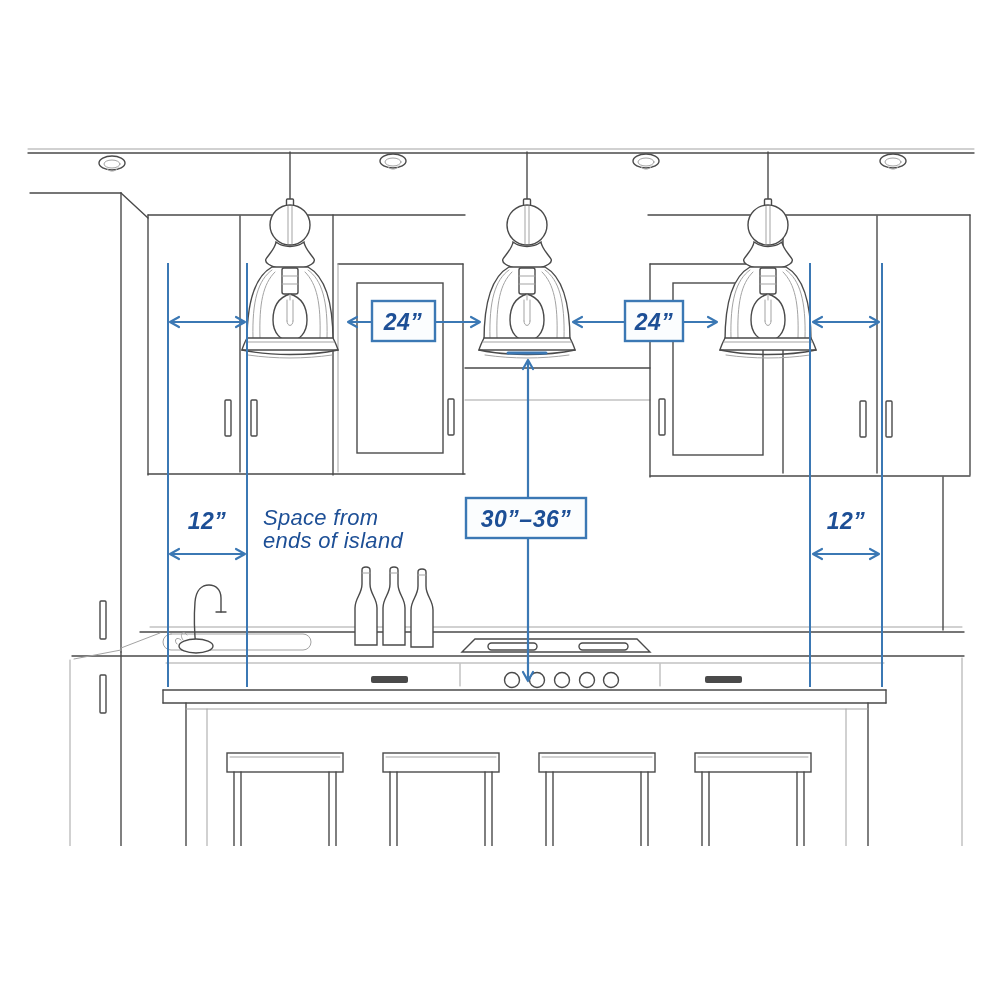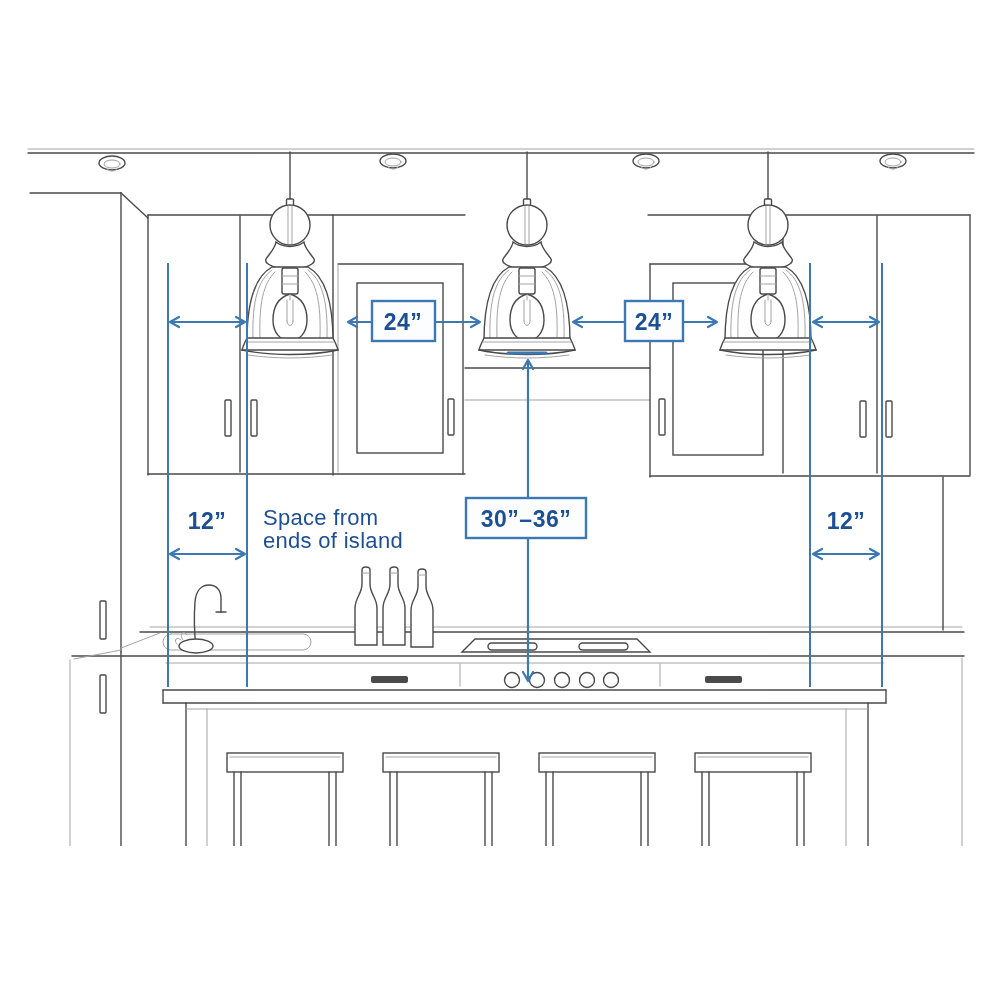--- a/index.html
+++ b/index.html
@@ -1,17 +1,17 @@
 <!DOCTYPE html>
 <html style="--c-background: #ffffff; --c-sketch: #4a4a4a; --c-sketch_light: #a3a3a3; --c-blue: #3b78b4; --c-navy: #1d4f96; --c-box_bg: #fbfdfe;"><head>
 <meta charset="utf-8">
 <style>
   html,body{margin:0;padding:0;background:#fff;}
   .stage{position:relative;width:1000px;height:846px;background:var(--c-background,#fff);overflow:hidden;
-         font-family:"Liberation Sans",sans-serif;}
+         font-family:"Liberation Sans",sans-serif;font-style:italic;}
   svg{display:block}
   .s  {stroke:var(--c-sketch,#4a4a4a);stroke-width:1.4;fill:none;stroke-linecap:round;}
   .sl {stroke:var(--c-sketch_light,#a3a3a3);stroke-width:1;fill:none;stroke-linecap:round;}
   .sf {stroke:var(--c-sketch,#4a4a4a);stroke-width:1.4;fill:#ffffff;stroke-linecap:round;}
   .darkfill{fill:var(--c-sketch,#4a4a4a);stroke:none;}
   .blue{stroke:var(--c-blue,#3b78b4);stroke-width:2.2;fill:none;stroke-linecap:round;stroke-linejoin:round;}
   .bline{stroke:var(--c-blue,#3b78b4);stroke-width:2;fill:none;}
   .btick{stroke:var(--c-blue,#3b78b4);stroke-width:3;fill:none;stroke-linecap:round;}
   .box{fill:var(--c-box_bg,#fbfdfe);stroke:var(--c-blue,#3b78b4);stroke-width:2.4;}
   .lbl{fill:var(--c-navy,#1d4f96);font-family:"Liberation Sans",sans-serif;font-weight:bold;

